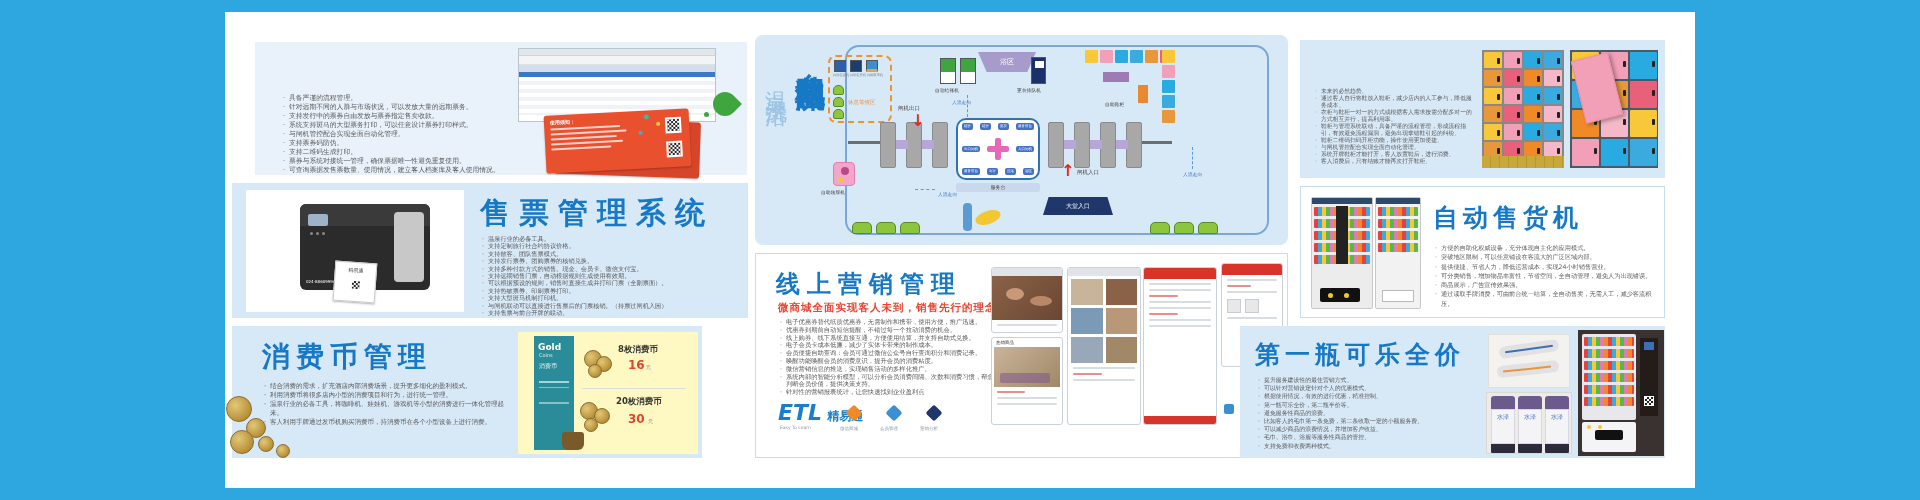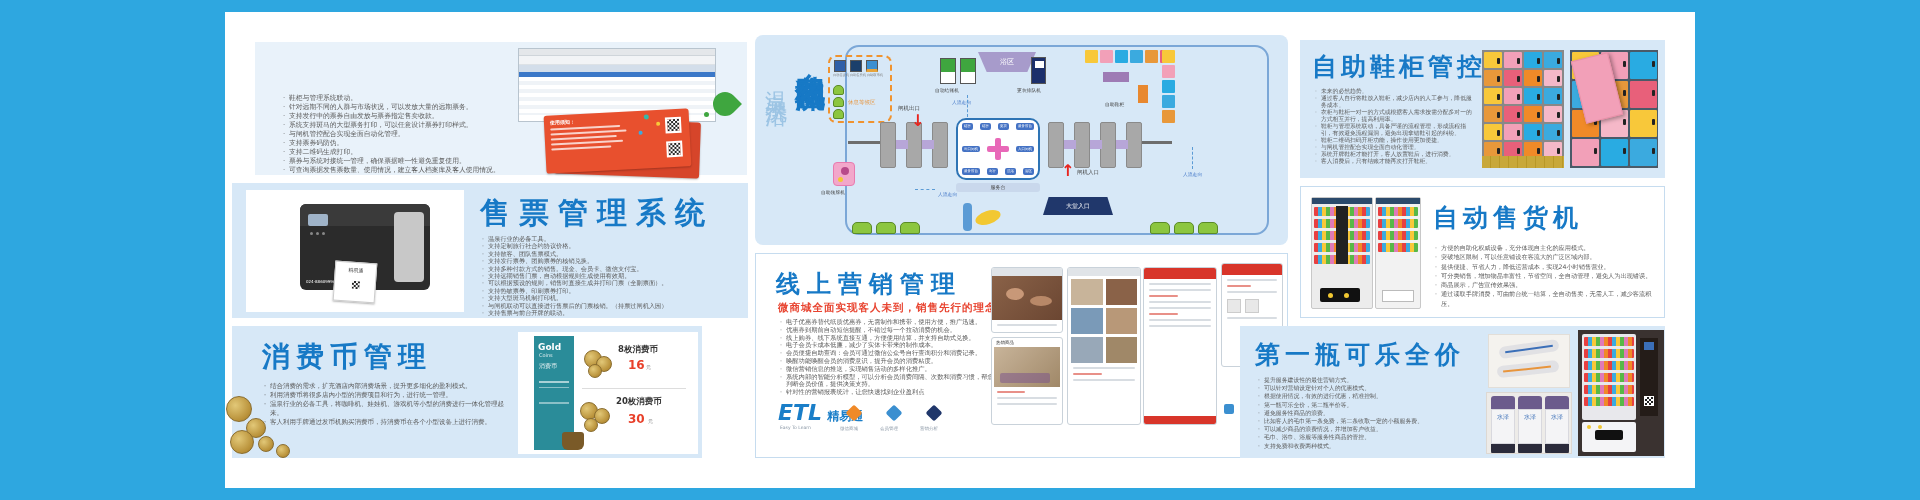--- a/index.html
+++ b/index.html
@@ -65,21 +65,21 @@
   .bottle .bbase{height:10px;background:#2B2B3B;border-radius:0 0 3px 3px;}
 </style>
 </head>
 <body>
 
 <div id="canvas">
   <div id="sheet">
 
     <div class="panel" style="left:30px;top:30px;width:492px;height:133px;background:#E9F2FA;">
       <div class="bullets" style="left:28px;top:52px;width:240px;font-size:6.8px;line-height:9px;">
-          <div class="bullet">鞋柜与管理系统联动。</div>
+          <div class="bullet">具备严谨的流程管理。</div>
           <div class="bullet">针对远期不同的人群与市场状况，可以发放大量的远期票务。</div>
           <div class="bullet">支持发行中的票券自由发放与票券指定售卖收款。</div>
           <div class="bullet">系统支持斑马的大型票务打印，可以任意设计票券打印样式。</div>
           <div class="bullet">与闸机管控配合实现全面自动化管理。</div>
           <div class="bullet">支持票券码防伪。</div>
           <div class="bullet">支持二维码生成打印。</div>
           <div class="bullet">票券与系统对接统一管理，确保票据唯一性避免重复使用。</div>
           <div class="bullet">可查询票据发售票数量、使用情况，建立客人档案库及客人使用情况。</div>
         </div>
 
@@ -149,21 +149,21 @@
           <div class="bullet">温泉行业的必备工具，将咖啡机、娃娃机、游戏机等小型的消费进行一体化管理起来。</div>
           <div class="bullet">客人利用手牌通过发币机购买消费币，持消费币在各个小型设备上进行消费。</div>
         </div>
 
       <div class="coin" style="left:-6px;top:70px;width:26px;height:26px;"></div>
       <div class="coin" style="left:14px;top:92px;width:20px;height:20px;"></div>
       <div class="coin" style="left:-2px;top:104px;width:24px;height:24px;"></div>
       <div class="coin" style="left:26px;top:110px;width:16px;height:16px;"></div>
       <div class="coin" style="left:44px;top:118px;width:14px;height:14px;"></div>
 
-      <div style="position:absolute;left:286px;top:6px;width:180px;height:122px;background:#ffffff;">
+      <div style="position:absolute;left:286px;top:6px;width:180px;height:122px;background:#fef9c3;">
         <div style="position:absolute;left:16px;top:4px;width:40px;height:114px;background:#2A8C99;color:#fff;">
           <div style="font-size:9px;font-weight:bold;margin:6px 0 0 4px;">Gold</div>
           <div style="font-size:5px;margin-left:5px;opacity:.85;">Coins</div>
           <div style="font-size:6px;margin:4px 0 0 5px;opacity:.9;">消费币</div>
           <div style="margin:10px 5px 0 5px;height:1.5px;background:rgba(255,255,255,.6);"></div>
           <div style="margin:4px 5px 0 5px;height:1.5px;background:rgba(255,255,255,.45);"></div>
           <div style="margin:14px 5px 0 5px;height:1.5px;background:rgba(255,255,255,.45);"></div>
         </div>
         <div class="coin" style="left:66px;top:18px;width:18px;height:18px;"></div>
         <div class="coin" style="left:78px;top:24px;width:16px;height:16px;"></div>
@@ -374,21 +374,20 @@
           <div style="width:14px;height:14px;background:#E8E8E8;border:1px solid #ccc;"></div>
           <div style="width:14px;height:14px;background:#E8E8E8;border:1px solid #ccc;"></div>
         </div>
         <div class="line"></div>
       </div>
       <div style="position:absolute;left:468px;top:150px;width:10px;height:10px;background:#3B8FD0;border-radius:2px;"></div>
       <div style="position:absolute;left:486px;top:150px;width:10px;height:10px;background:#7AB8E8;border-radius:2px;"></div>
     </div>
 
     <div class="panel" style="left:1075px;top:28px;width:365px;height:138px;">
-      <div class="ptitle" style="left:12px;top:10px;font-size:25px;letter-spacing:4px;">自助鞋柜管控</div>
       <div class="bullets" style="left:15px;top:48px;width:162px;font-size:5.8px;line-height:7px;">
           <div class="bullet">未来的必然趋势。</div>
           <div class="bullet">通过客人自行将鞋放入鞋柜，减少店内的人工参与，降低服务成本。</div>
           <div class="bullet">衣柜与鞋柜一对一的方式或根据客人需求按需分配多对一的方式相互并行，提高利用率。</div>
           <div class="bullet">鞋柜与管理系统联动，具备严谨的流程管理，形成流程指引，有效避免流程漏洞，避免出现拿错鞋引起的纠纷。</div>
           <div class="bullet">鞋柜二维码扫码开柜功能，操作使用更加便捷。</div>
           <div class="bullet">与闸机管控配合实现全面自动化管理。</div>
           <div class="bullet">系统开牌鞋柜才能打开，客人放置鞋后，进行消费。</div>
           <div class="bullet">客人消费后，只有结账才能再次打开鞋柜。</div>
         </div>

